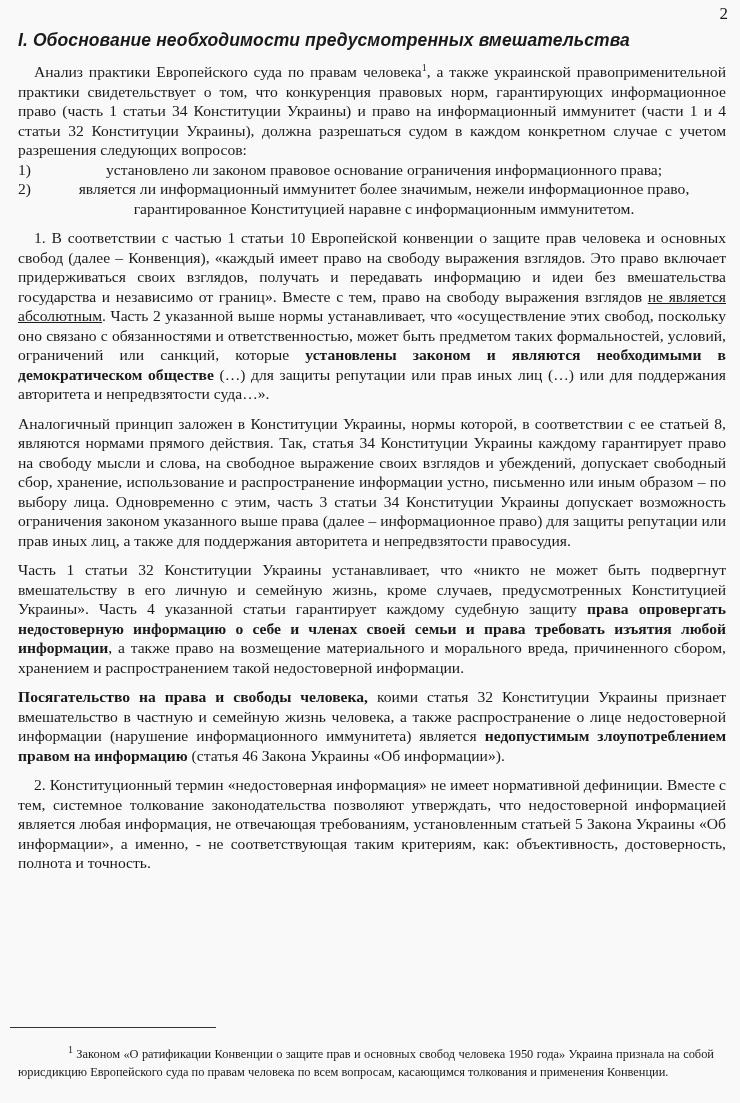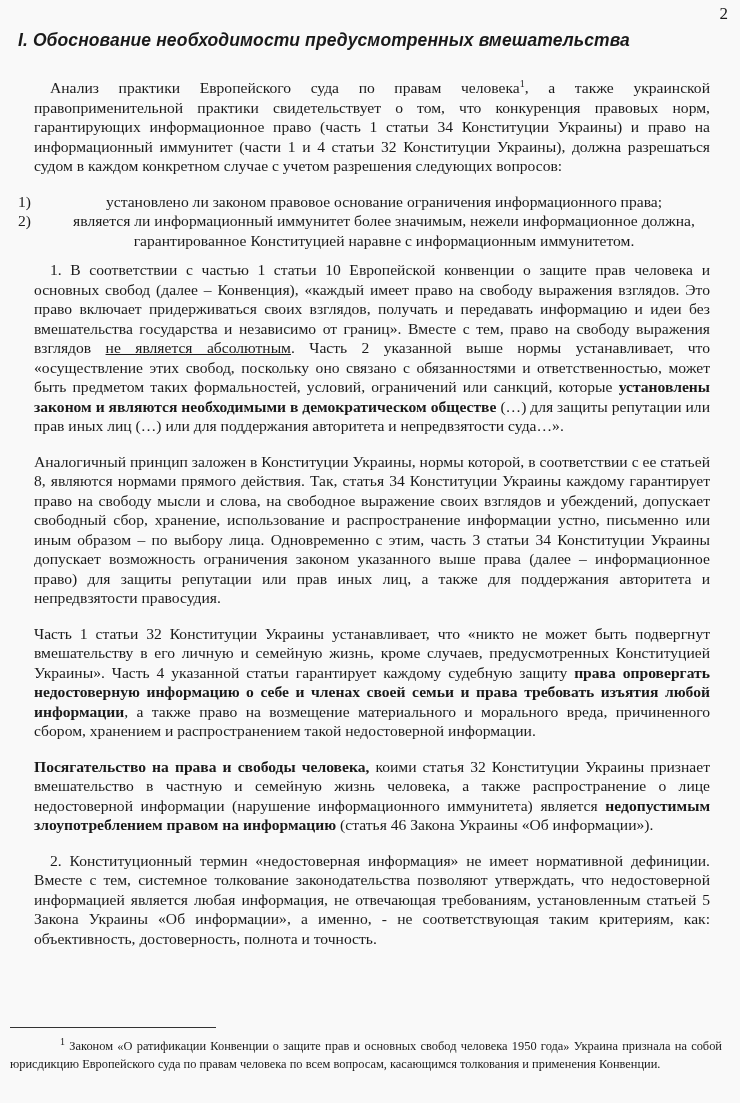--- a/index.html
+++ b/index.html
@@ -17,21 +17,21 @@
     position: absolute; top: 30px; left: 18px;
     font-family: "Liberation Sans", "DejaVu Sans", sans-serif;
     font-style: italic; font-weight: bold;
     font-size: 17.5px; letter-spacing: 0.1px; margin: 0;
   }
   .content {
     position: absolute; top: 62px; left: 18px; width: 708px;
     font-size: 15.6px; line-height: 19.5px;
     text-align: justify;
   }
-  .content p { margin: 16px; }
+  .content p { margin: 0; }
   .indent { text-indent: 16px; }
   .gap { margin-top: 10px !important; }
   .list { margin: 0; padding: 0; list-style: none; }
   .list li { display: flex; }
   .list .num { width: 24px; flex: 0 0 24px; }
   .list .txt { flex: 1; text-align: center; }
   .b { font-weight: bold; }
   .u { text-decoration: underline; }
   sup { font-size: 10px; line-height: 0; }
   .footnote-rule {
@@ -54,31 +54,31 @@
 <div class="content">
   <p class="indent"><span>Анализ практики Европейского суда по правам человека</span><sup>1</sup><span>, а также украинской правоприменительной практики свидетельствует о том, что конкуренция правовых норм, гарантирующих информационное право (часть 1 статьи 34 Конституции Украины) и право на информационный иммунитет (части 1 и 4 статьи 32 Конституции Украины), должна разрешаться судом в каждом конкретном случае с учетом разрешения следующих вопросов:</span></p>
 
   <ul class="list">
     <li>
       <span class="num">1)</span>
       <span class="txt">установлено ли законом правовое основание ограничения информационного права;</span>
     </li>
     <li>
       <span class="num">2)</span>
-      <span class="txt">является ли информационный иммунитет более значимым, нежели информационное должна, гарантированное Конституцией наравне с информационным иммунитетом.</span>
+      <span class="txt">является ли информационный иммунитет более значимым, нежели информационное право, гарантированное Конституцией наравне с информационным иммунитетом.</span>
     </li>
   </ul>
 
   <p class="indent gap"><span>1. В соответствии с частью 1 статьи 10 Европейской конвенции о защите прав человека и основных свобод (далее – Конвенция), «каждый имеет право на свободу выражения взглядов. Это право включает придерживаться своих взглядов, получать и передавать информацию и идеи без вмешательства государства и независимо от границ». Вместе с тем, право на свободу выражения взглядов </span><span class="u">не является абсолютным</span><span>. Часть 2 указанной выше нормы устанавливает, что «осуществление этих свобод, поскольку оно связано с обязанностями и ответственностью, может быть предметом таких формальностей, условий, ограничений или санкций, которые </span><span class="b">установлены законом и являются необходимыми в демократическом обществе</span><span> (…) для защиты репутации или прав иных лиц (…) или для поддержания авторитета и непредвзятости суда…».</span></p>
 
   <p class="gap">Аналогичный принцип заложен в Конституции Украины, нормы которой, в соответствии с ее статьей 8, являются нормами прямого действия. Так, статья 34 Конституции Украины каждому гарантирует право на свободу мысли и слова, на свободное выражение своих взглядов и убеждений, допускает свободный сбор, хранение, использование и распространение информации устно, письменно или иным образом – по выбору лица. Одновременно с этим, часть 3 статьи 34 Конституции Украины допускает возможность ограничения законом указанного выше права (далее – информационное право) для защиты репутации или прав иных лиц, а также для поддержания авторитета и непредвзятости правосудия.</p>
 
   <p class="gap"><span>Часть 1 статьи 32 Конституции Украины устанавливает, что «никто не может быть подвергнут вмешательству в его личную и семейную жизнь, кроме случаев, предусмотренных Конституцией Украины». Часть 4 указанной статьи гарантирует каждому судебную защиту </span><span class="b">права опровергать недостоверную информацию о себе и членах своей семьи и права требовать изъятия любой информации</span><span>, а также право на возмещение материального и морального вреда, причиненного сбором, хранением и распространением такой недостоверной информации.</span></p>
 
   <p class="gap"><span class="b">Посягательство на права и свободы человека,</span><span> коими статья 32 Конституции Украины признает вмешательство в частную и семейную жизнь человека, а также распространение о лице недостоверной информации (нарушение информационного иммунитета) является </span><span class="b">недопустимым злоупотреблением правом на информацию</span><span> (статья 46 Закона Украины «Об информации»).</span></p>
 
   <p class="indent gap">2. Конституционный термин «недостоверная информация» не имеет нормативной дефиниции. Вместе с тем, системное толкование законодательства позволяют утверждать, что недостоверной информацией является любая информация, не отвечающая требованиям, установленным статьей 5 Закона Украины «Об информации», а именно, - не соответствующая таким критериям, как: объективность, достоверность, полнота и точность.</p>
 </div>
 
 <div class="footnote-rule"></div>
 <div class="footnote">
-  <p class="fn-first" style="margin:0"><sup>1</sup><span> Законом «О ратификации Конвенции о защите прав и основных свобод человека 1950 года» Украина признала на собой юрисдикцию Европейского суда по правам человека по всем вопросам, касающимся толкования и применения Конвенции.</span></p>
+  <p class="fn-first" style="margin:8px"><sup>1</sup><span> Законом «О ратификации Конвенции о защите прав и основных свобод человека 1950 года» Украина признала на собой юрисдикцию Европейского суда по правам человека по всем вопросам, касающимся толкования и применения Конвенции.</span></p>
 </div>
 
 </body></html>

